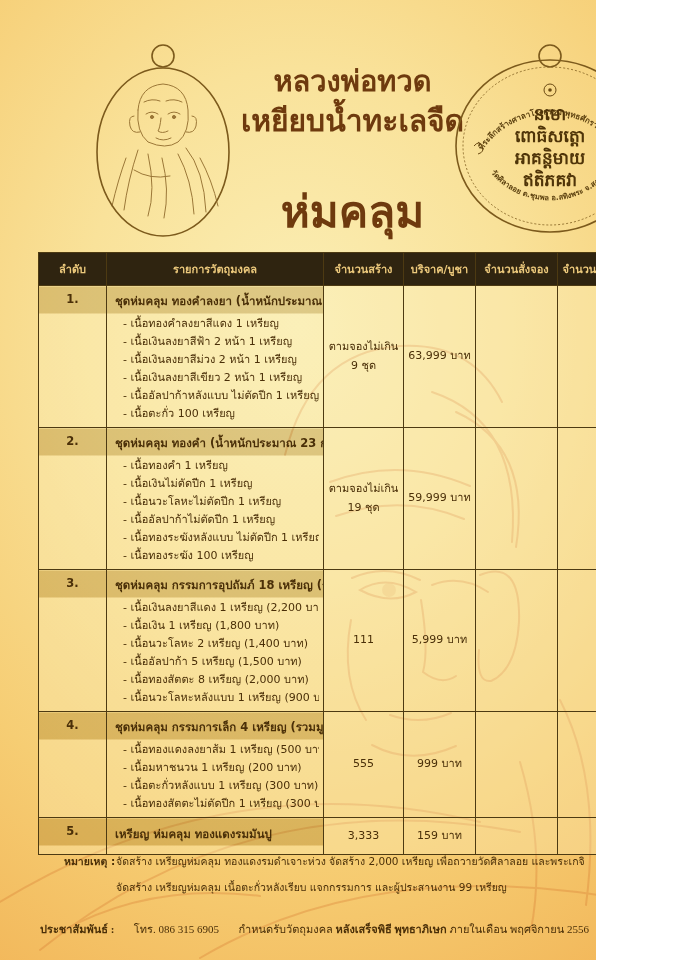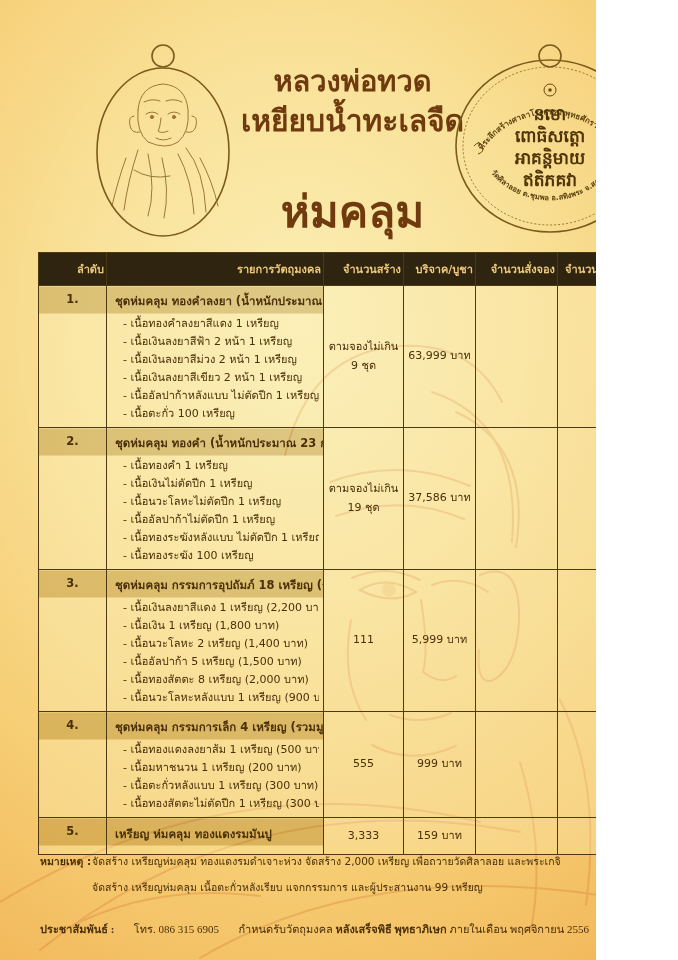--- a/index.html
+++ b/index.html
@@ -31,21 +31,21 @@
   .title-l2{font-size:30px;font-weight:bold;line-height:1.35;font-family:Liberation Serif, serif;}
   .title-l3{font-size:44px;font-weight:bold;line-height:1.25;margin-top:42px;}
   .amulet-table{
     position:absolute;left:38px;top:252px;width:610px;z-index:2;
     border-collapse:collapse;table-layout:fixed;
     border:1.5px solid var(--line);
     font-size:11px;
   }
   .amulet-table th{
     background:var(--hdrbg);color:var(--hdrtx);
-    font-weight:bold;font-size:11px;height:32px;text-align:right;
+    font-weight:bold;font-size:11px;height:32px;text-align:center;
     border:1px solid var(--line);padding:0 2px;
   }
   .amulet-table td{
     border:1px solid var(--line);vertical-align:middle;
     background:var(--cellbg);padding:0;
   }
   td.cell-no,td.cell-items{
     background:linear-gradient(to bottom, var(--band) 0px, var(--band) 27px, var(--cellbg) 27px);
     vertical-align:top;
   }
@@ -53,21 +53,21 @@
   .row-title{
     font-weight:bold;font-size:11.5px;height:21px;padding:6px 6px 0 8px;
     white-space:nowrap;overflow:hidden;
   }
   .details{padding:2px 4px 4px 16px;}
   .detail-line{line-height:18px;font-size:11px;white-space:nowrap;overflow:hidden;}
   td.cell-num{text-align:center;font-size:11px;white-space:pre-line;line-height:1.7;}
   tr.short-row td{height:30px;}
   tr.short-row .row-title{padding-top:7px;}
   .notes{position:absolute;left:40px;top:848px;width:606px;z-index:2;font-size:10.5px;line-height:26px;}
-  .notes-row{display:flex;}
+  .notes-row{display:flex;margin-left:24px;}
   .notes-label{font-weight:bold;width:52px;flex:0 0 52px;}
   .notes-lines{flex:1;}
   .contact{position:absolute;left:40px;top:920px;width:606px;z-index:2;font-size:11px;font-family:Liberation Serif, serif;}
   .contact b{font-weight:bold;}
   .sp{display:inline-block;width:14px;}
 </style>
 </head>
 <body>
 
 <div class="page">
@@ -208,21 +208,21 @@
               <div class="detail-line">- เนื้อทองคำ 1 เหรียญ</div>
               <div class="detail-line">- เนื้อเงินไม่ตัดปีก 1 เหรียญ</div>
               <div class="detail-line">- เนื้อนวะโลหะไม่ตัดปีก 1 เหรียญ</div>
               <div class="detail-line">- เนื้ออัลปาก้าไม่ตัดปีก 1 เหรียญ</div>
               <div class="detail-line">- เนื้อทองระฆังหลังแบบ ไม่ตัดปีก 1 เหรียญ</div>
               <div class="detail-line">- เนื้อทองระฆัง 100 เหรียญ</div>
             </div>
       </td>
       <td class="cell-num">ตามจองไม่เกิน
 19 ชุด</td>
-      <td class="cell-num">37,586 บาท</td>
+      <td class="cell-num">59,999 บาท</td>
       <td class="cell-num"></td>
       <td class="cell-num"></td>
     </tr>
         <tr>
       <td class="cell-no">3.</td>
       <td class="cell-items">
         <div class="row-title">ชุดห่มคลุม กรรมการอุปถัมภ์ 18 เหรียญ (รวมมูลค่า 9,800 บาท)</div>
         <div class="details">
               <div class="detail-line">- เนื้อเงินลงยาสีแดง 1 เหรียญ (2,200 บาท)</div>
               <div class="detail-line">- เนื้อเงิน 1 เหรียญ  (1,800 บาท)</div>

